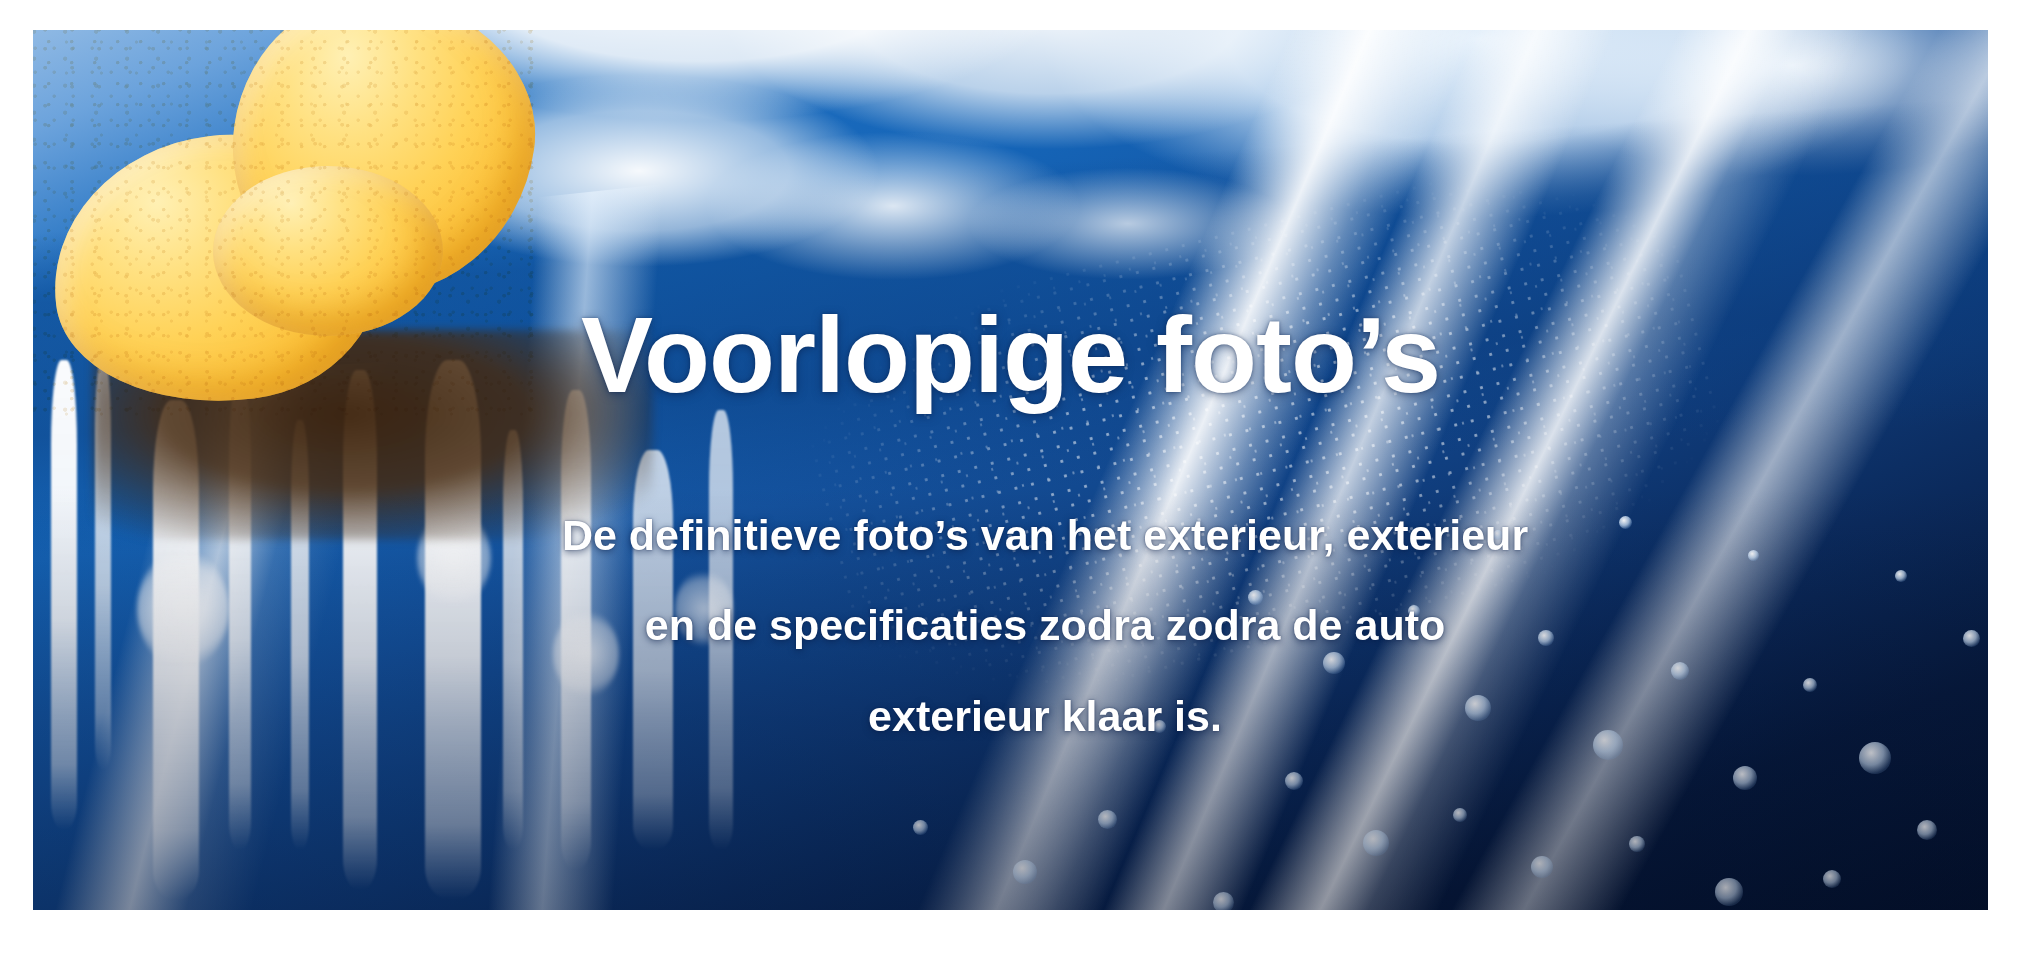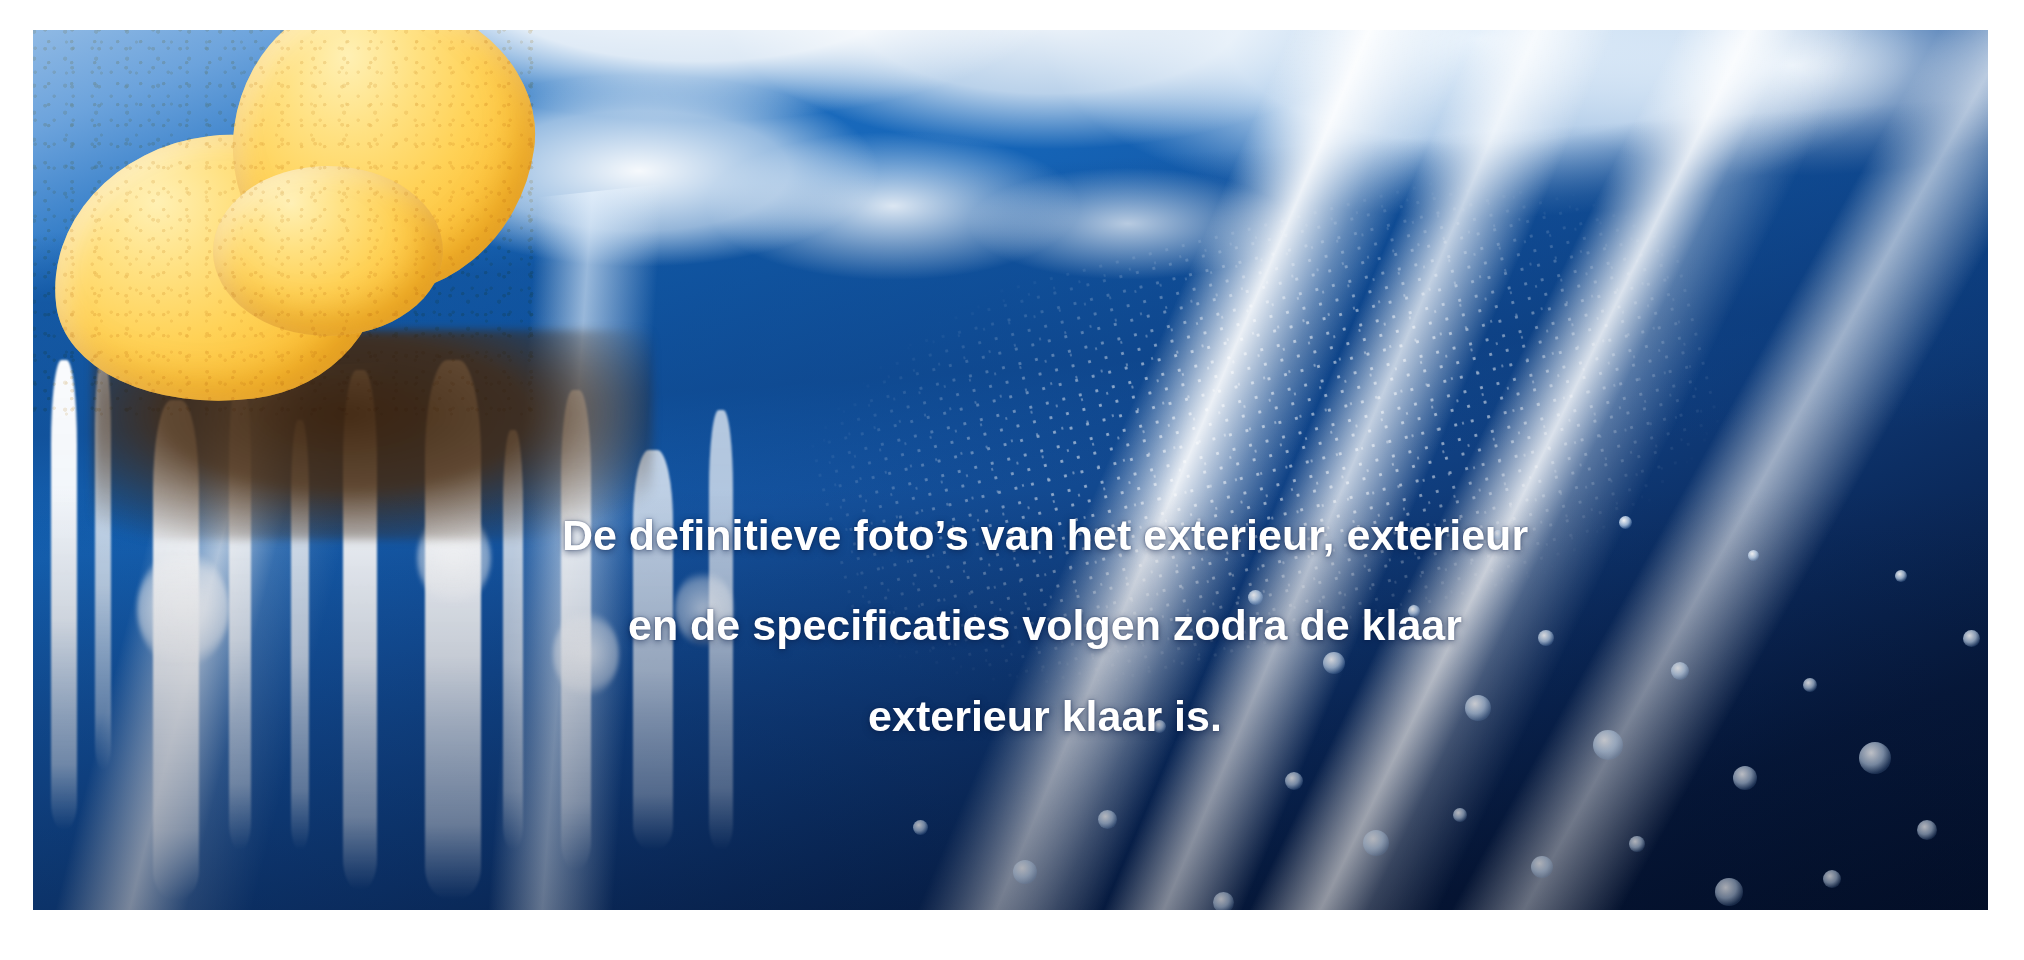--- a/index.html
+++ b/index.html
@@ -247,21 +247,22 @@
     <div class="sponge-shadow"></div>
     <div class="sponge">
       <div class="sponge-lobe lobe-a"></div>
       <div class="sponge-lobe lobe-b"></div>
       <div class="sponge-lobe lobe-c"></div>
       <div class="sponge-tex"></div>
     </div>
 
     <div class="layer vignette"></div>
 
+    <h1 class="headline">Voorlopige foto’s</h1>
 
     <div class="body-text">
       <span class="ln">De definitieve foto’s van het exterieur, exterieur</span>
-      <span class="ln">en de specificaties volgen zodra de klaar</span>
+      <span class="ln">en de specificaties zodra zodra de auto</span>
       <span class="ln">exterieur klaar is.</span>
     </div>
 
   </div>
 </div>
 
 </body></html>

